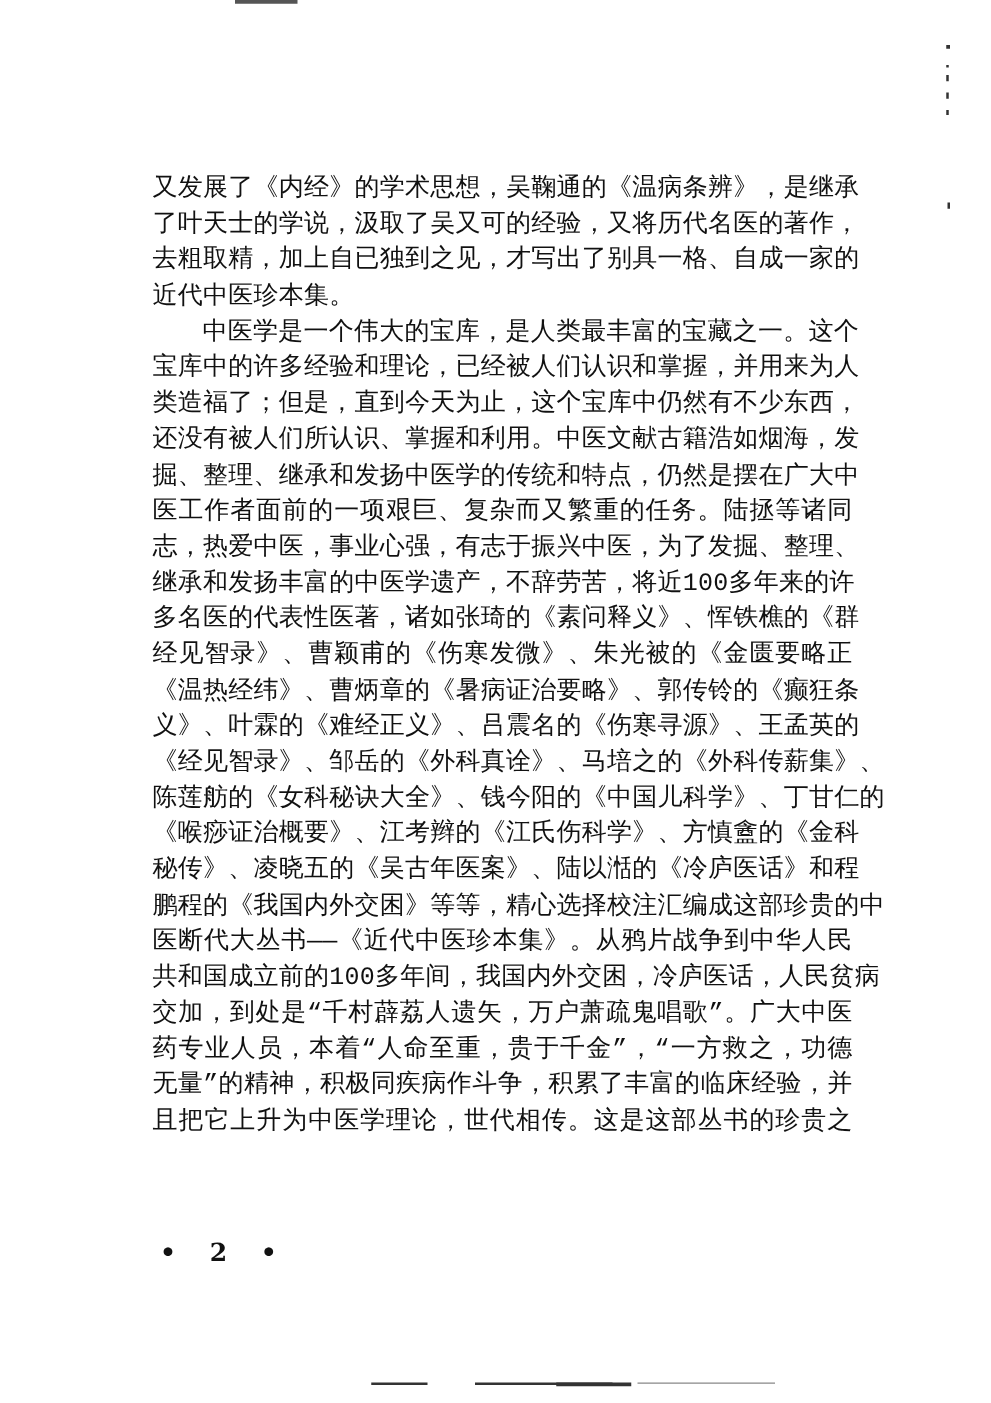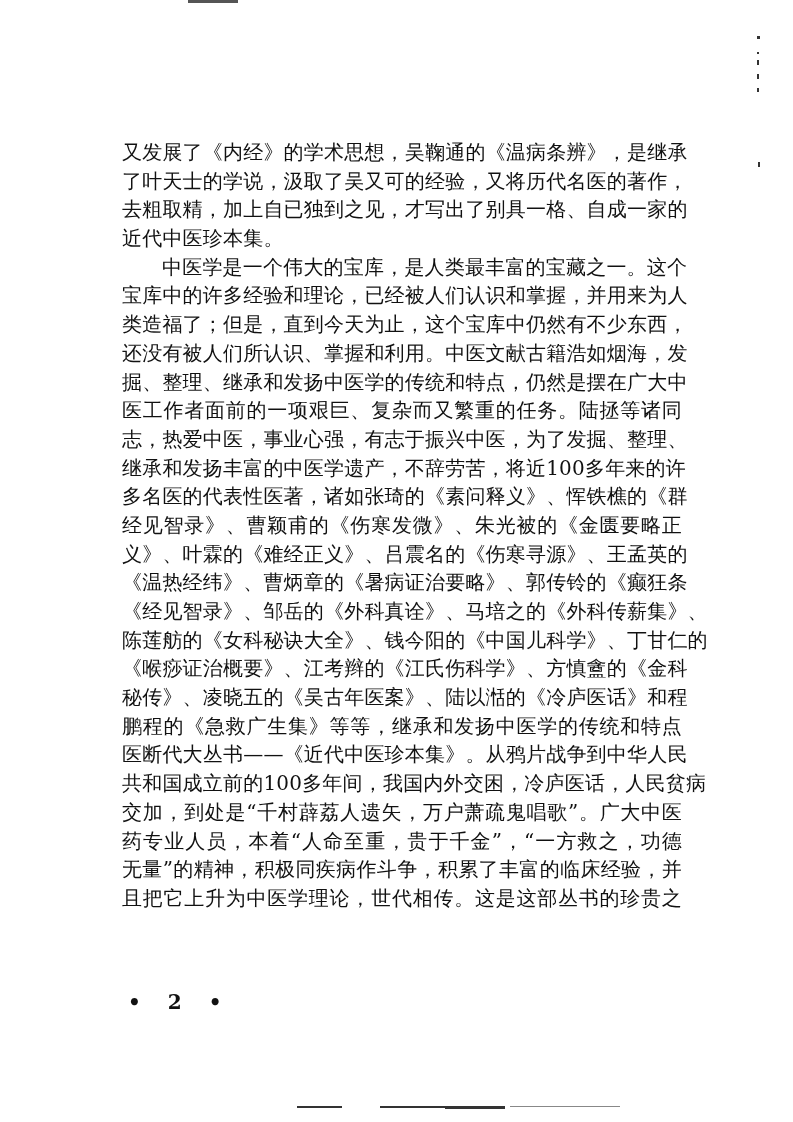--- a/index.html
+++ b/index.html
@@ -1,20 +1,20 @@
 <!DOCTYPE html>
 <html><head>
   <meta charset="utf-8">
   <style>
     html, body { margin: 0; padding: 0; }
     body {
       width: 793px; height: 1122px; background: #ffffff; position: relative; overflow: hidden;
       font-family: "DejaVu Serif", "Liberation Serif", serif; color: #111;
     }
-    .page-text { position: absolute; left: 122px; top: 138px; width: 560px; }
+    .page-text { position: absolute; left: 122px; top: 138px; width: 560px; font-family: Liberation Mono, monospace; }
     .line {
       height: 28.7px; line-height: 28.7px; font-size: 20px; white-space: nowrap;
       letter-spacing: 0.2px; text-align: justify; text-align-last: justify; display: block;
     }
     .line.last { text-align-last: left; }
     .line.indent { padding-left: 40px; }
     .folio {
       position: absolute; left: 128px; top: 990px; font-size: 20px; font-weight: bold;
       letter-spacing: 10px; font-family: "DejaVu Serif", serif;
     }
@@ -45,27 +45,27 @@
     <span class="line indent">中医学是一个伟大的宝库，是人类最丰富的宝藏之一。这个</span>
     <span class="line">宝库中的许多经验和理论，已经被人们认识和掌握，并用来为人</span>
     <span class="line">类造福了；但是，直到今天为止，这个宝库中仍然有不少东西，</span>
     <span class="line">还没有被人们所认识、掌握和利用。中医文献古籍浩如烟海，发</span>
     <span class="line">掘、整理、继承和发扬中医学的传统和特点，仍然是摆在广大中</span>
     <span class="line">医工作者面前的一项艰巨、复杂而又繁重的任务。陆拯等诸同</span>
     <span class="line">志，热爱中医，事业心强，有志于振兴中医，为了发掘、整理、</span>
     <span class="line">继承和发扬丰富的中医学遗产，不辞劳苦，将近100多年来的许</span>
     <span class="line">多名医的代表性医著，诸如张琦的《素问释义》、恽铁樵的《群</span>
     <span class="line">经见智录》、曹颖甫的《伤寒发微》、朱光被的《金匮要略正</span>
+    <span class="line">《温热经纬》、曹炳章的《暑病证治要略》、郭传铃的《癫狂条</span>
     <span class="line">义》、叶霖的《难经正义》、吕震名的《伤寒寻源》、王孟英的</span>
-    <span class="line">《温热经纬》、曹炳章的《暑病证治要略》、郭传铃的《癫狂条</span>
     <span class="line">《经见智录》、邹岳的《外科真诠》、马培之的《外科传薪集》、</span>
     <span class="line">陈莲舫的《女科秘诀大全》、钱今阳的《中国儿科学》、丁甘仁的</span>
     <span class="line">《喉痧证治概要》、江考辫的《江氏伤科学》、方慎盦的《金科</span>
     <span class="line">秘传》、凌晓五的《吴古年医案》、陆以湉的《冷庐医话》和程</span>
-    <span class="line">鹏程的《急救广生集》等等，继承和发扬中医学的传统和特点</span>
+    <span class="line">鹏程的《我国内外交困》等等，精心选择校注汇编成这部珍贵的中</span>
     <span class="line">医断代大丛书——《近代中医珍本集》。从鸦片战争到中华人民</span>
     <span class="line">共和国成立前的100多年间，我国内外交困，冷庐医话，人民贫病</span>
     <span class="line">交加，到处是“千村薜荔人遗矢，万户萧疏鬼唱歌”。广大中医</span>
     <span class="line">药专业人员，本着“人命至重，贵于千金”，“一方救之，功德</span>
     <span class="line">无量”的精神，积极同疾病作斗争，积累了丰富的临床经验，并</span>
     <span class="line">且把它上升为中医学理论，世代相传。这是这部丛书的珍贵之</span>
   </div>
 </div>
 
 <div class="folio">• 2 •</div>

